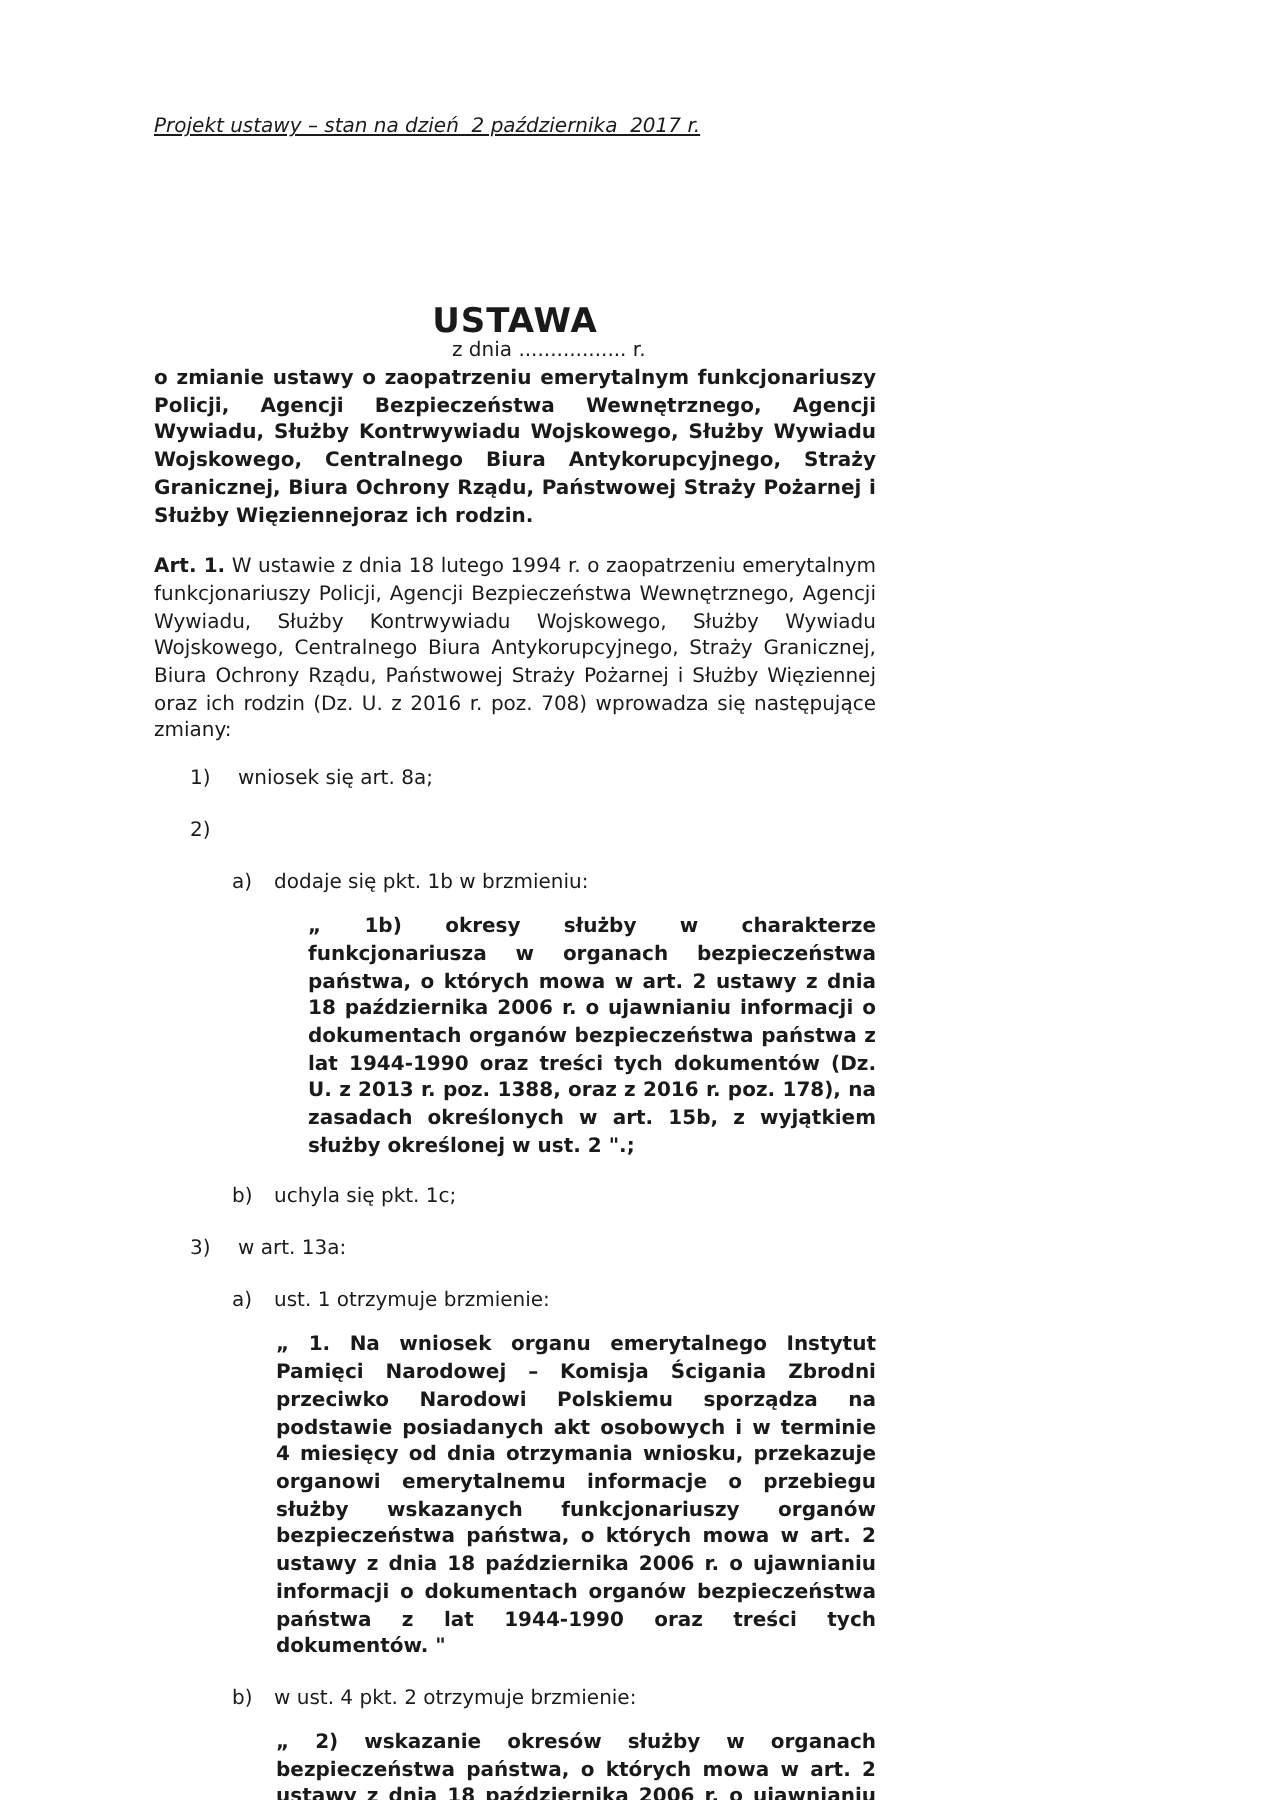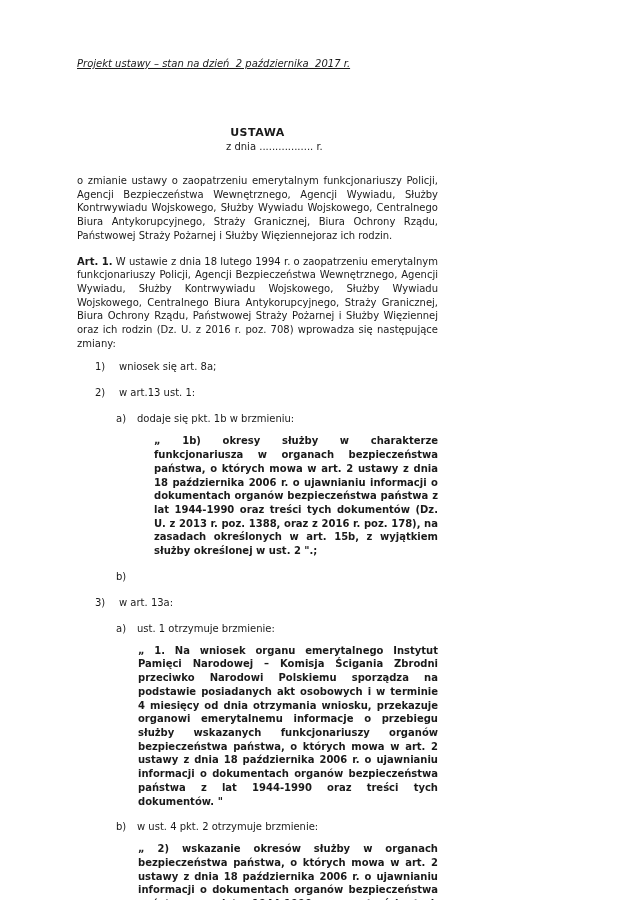--- a/index.html
+++ b/index.html
@@ -15,35 +15,35 @@
     line-height:13.7px;
     overflow:hidden;
   }
   .header-note{
     font-style:italic;
     text-decoration:underline;
     white-space:pre-wrap;
     line-height:14px;
   }
   .law-title{
-    margin-top:54px;
+    margin-top:83px;
     text-align:center;
     font-weight:bold;
-    font-size:11px;
+    font-size:17px;
     letter-spacing:0.5px;
     line-height:15px;
   }
   .date-line{
     margin-left:149px;
     line-height:14px;
     white-space:pre-wrap;
   }
   .law-subject{
-    margin-top:20px;
-    font-weight:normal;
+    margin-top:0;
+    font-weight:bold;
     text-align:justify;
   }
   .article-par{
     margin-top:12px;
     text-align:justify;
   }
   .article-par .art-label{font-weight:bold;}
   .items{margin-top:10px;}
   .li{display:flex;padding-bottom:12px;line-height:14px;}
   .li .marker{flex:none;}
@@ -82,29 +82,29 @@
     <span class="art-label">Art. 1.</span><span> W ustawie z dnia 18 lutego 1994 r. o zaopatrzeniu emerytalnym funkcjonariuszy Policji, Agencji Bezpieczeństwa Wewnętrznego, Agencji Wywiadu, Służby Kontrwywiadu Wojskowego, Służby Wywiadu Wojskowego, Centralnego Biura Antykorupcyjnego, Straży Granicznej, Biura Ochrony Rządu, Państwowej Straży Pożarnej i Służby Więziennej oraz ich rodzin (Dz. U. z 2016 r. poz. 708) wprowadza się następujące zmiany:</span>
   </div>
 
   <div class="items">
       <div class="li l1">
         <span class="marker">1)</span>
         <span class="txt">wniosek się art. 8a;</span>
       </div>
       <div class="li l1">
         <span class="marker">2)</span>
-        <span class="txt">w art.13 ust. 1:</span>
       </div>
       <div class="li l2">
         <span class="marker">a)</span>
         <span class="txt">dodaje się pkt. 1b w brzmieniu:</span>
       </div>
       <div class="quote wide">„ 1b) okresy służby w charakterze funkcjonariusza w organach bezpieczeństwa państwa, o których mowa w art. 2 ustawy z dnia 18 października 2006 r. o ujawnianiu informacji o dokumentach organów bezpieczeństwa państwa z lat 1944-1990 oraz treści tych dokumentów (Dz. U. z 2013 r. poz. 1388, oraz z 2016 r. poz. 178), na zasadach określonych w art. 15b, z wyjątkiem służby określonej w ust. 2 ".;</div>
       <div class="li l2">
         <span class="marker">b)</span>
+        <span class="txt">uchyla się pkt. 1c;</span>
       </div>
       <div class="li l1">
         <span class="marker">3)</span>
         <span class="txt">w art. 13a:</span>
       </div>
       <div class="li l2">
         <span class="marker">a)</span>
         <span class="txt">ust. 1 otrzymuje brzmienie:</span>
       </div>
       <div class="quote norm">„ 1. Na wniosek organu emerytalnego Instytut Pamięci Narodowej – Komisja Ścigania Zbrodni przeciwko Narodowi Polskiemu sporządza na podstawie posiadanych akt osobowych i w terminie 4 miesięcy od dnia otrzymania wniosku, przekazuje organowi emerytalnemu informacje o przebiegu służby wskazanych funkcjonariuszy organów bezpieczeństwa państwa, o których mowa w art. 2 ustawy z dnia 18 października 2006 r. o ujawnianiu informacji o dokumentach organów bezpieczeństwa państwa z lat 1944-1990 oraz treści tych dokumentów. "</div>

